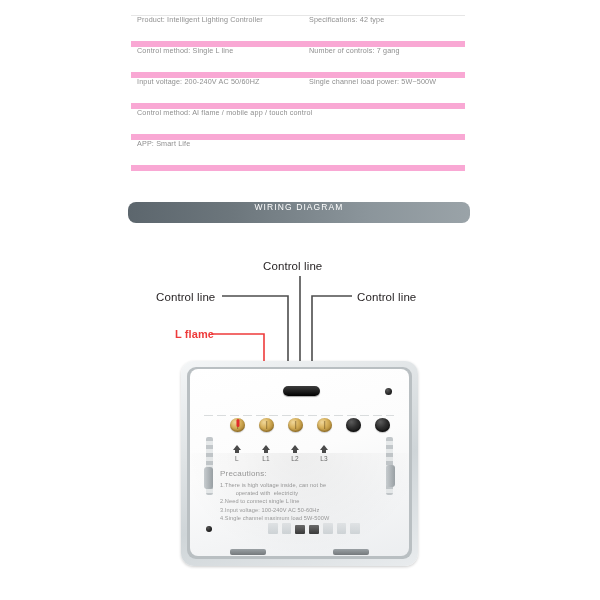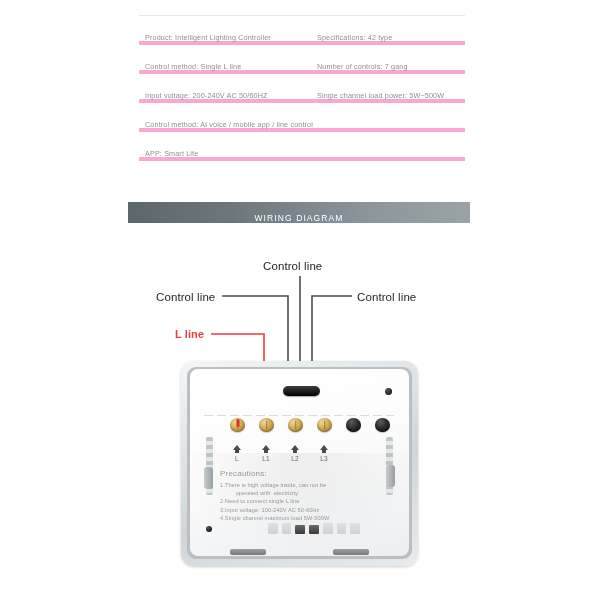--- a/index.html
+++ b/index.html
@@ -18,24 +18,23 @@
 
   
   #spec-table {
     position: absolute;
     left: 131px;
     top: 15px;
     width: 334px;
   }
   .spec-row {
     display: flex;
-    border-bottom: 4px solid #f9a8d4;
+    border-bottom: 6px solid #f9a8d4;
     height: 25px;
-    align-items: flex-end;
-    margin-left: 8px;
+    align-items: flex-start;
   }
   .spec-row:first-child { border-top: 1px solid #e6e6e6; }
   .spec-cell {
     font-size: 7.2px;
     color: #8f8f8f;
     letter-spacing: 0.15px;
     white-space: nowrap;
     line-height: 1;
   }
   .spec-cell.left  { width: 178px; padding-left: 6px; box-sizing: border-box; }
@@ -44,22 +43,23 @@
 
   
   #wiring-header {
     position: absolute;
     left: 128px;
     top: 202px;
     width: 342px;
     height: 21px;
     background: linear-gradient(to right, #5c666d 0%, #6c767c 30%, #8b959b 70%, #9aa3a8 100%);
     display: flex;
-    align-items: flex-end;
+    align-items: flex-start;
     justify-content: center;
+    border-radius: 8px;
   }
   #wiring-header .title {
     font-size: 8.5px;
     color: #ffffff;
     letter-spacing: 1.1px;
   }
 
   
   #diagram { position: absolute; left: 0; top: 0; width: 600px; height: 600px; pointer-events: none; }
 
@@ -266,35 +266,35 @@
   </div>
   <div class="spec-row">
     <div class="spec-cell left">Control method: Single L line</div>
     <div class="spec-cell right">Number of controls: 7 gang</div>
   </div>
   <div class="spec-row">
     <div class="spec-cell left">Input voltage: 200-240V AC 50/60HZ</div>
     <div class="spec-cell right">Single channel load power: 5W~500W</div>
   </div>
   <div class="spec-row">
-    <div class="spec-cell full">Control method: AI voice / mobile app / line control</div>
+    <div class="spec-cell full">Control method: AI flame / mobile app / touch control</div>
   </div>
   <div class="spec-row">
     <div class="spec-cell full">APP: Smart Life</div>
   </div>
 </div>
 
 <div id="wiring-header">
   <span class="title">WIRING DIAGRAM</span>
 </div>
 
 <div class="callout" id="lbl-ctl-top">Control line</div>
 <div class="callout" id="lbl-ctl-left">Control line</div>
 <div class="callout" id="lbl-ctl-right">Control line</div>
-<div class="callout red" id="lbl-lline">L line</div>
+<div class="callout red" id="lbl-lline">L flame</div>
 
 <svg id="diagram" viewBox="0 0 600 600">
   <g fill="none" stroke="#4d4d4d" stroke-width="1.6">
 
     <path d="M300,276 L300,414"></path>
 
     <path d="M222,296 L288,296 L288,414"></path>
 
     <path d="M352,296 L312,296 L312,414"></path>
   </g>

